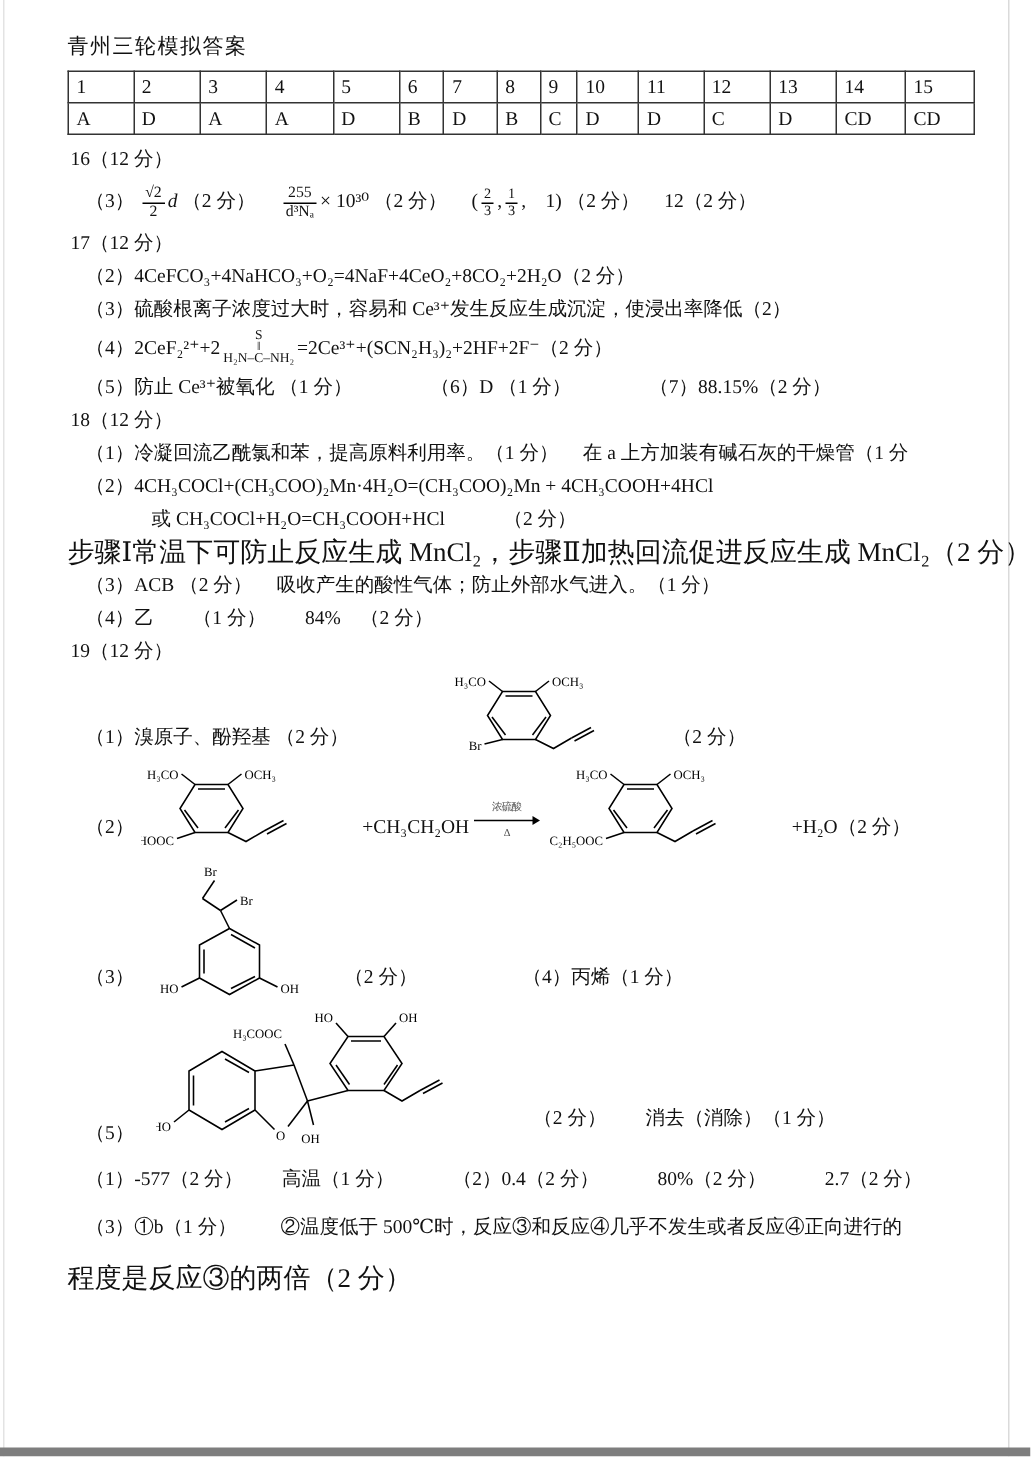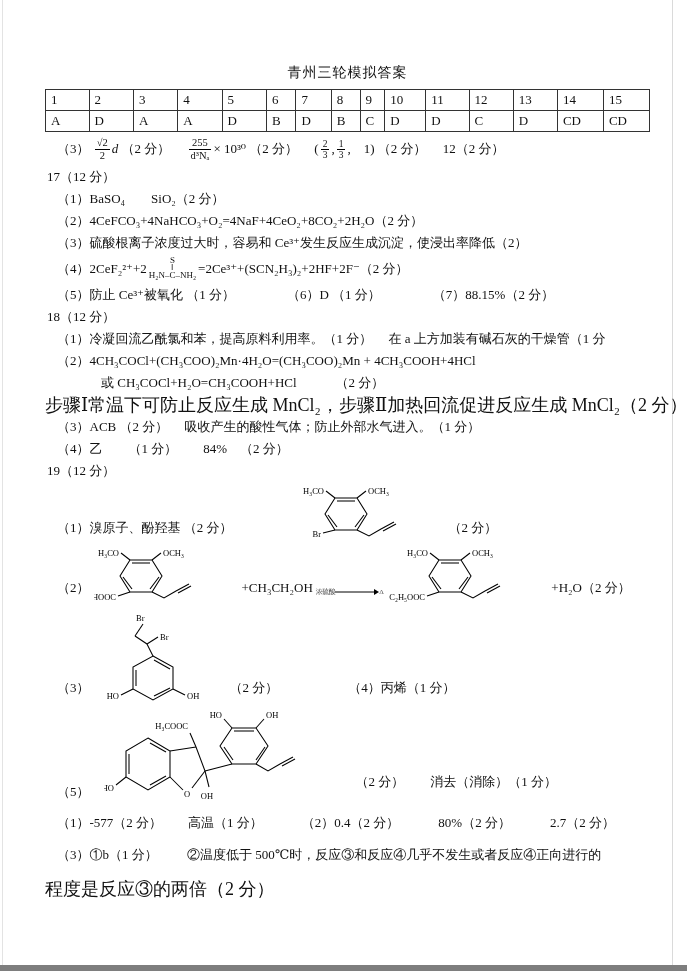--- a/index.html
+++ b/index.html
@@ -3,37 +3,37 @@
 <meta charset="utf-8">
 <style>
   html,body{margin:0;padding:0;}
   body{width:687px;height:971px;background:#ffffff;overflow:hidden;
        font-family:"Liberation Serif","DejaVu Serif",serif;color:#111;}
   .page{position:relative;width:687px;height:971px;background:#fff;}
   .edge-left{position:absolute;left:2px;top:0;bottom:0;width:1px;background:#e3e3e3;}
   .edge-right{position:absolute;left:672px;top:0;bottom:0;width:1px;background:#dadada;}
   .bottom-bar{position:absolute;left:0;right:0;bottom:0;height:6px;background:#7e7e7e;}
   .content{position:absolute;left:45px;top:0;width:605px;}
-  .title{margin-top:64px;text-align:center;font-size:14px;letter-spacing:1px;}
+  .title{margin-top:22px;text-align:left;font-size:14px;letter-spacing:1px;}
   table.ans{border-collapse:collapse;margin-top:7px;table-layout:fixed;}
   table.ans td{border:1px solid #333;height:20px;font-size:13px;padding:0 0 0 5px;vertical-align:middle;}
   .line{font-size:13px;line-height:22px;padding-left:12px;white-space:nowrap;}
   .hline{font-size:13px;line-height:22px;padding-left:2px;white-space:nowrap;}
   .noind{font-size:18px;line-height:22px;padding-left:0;white-space:nowrap;}
   .ind2{padding-left:56px;}
   .tall{line-height:34px;}
   .w20{line-height:30px;}
   .frac{display:inline-block;vertical-align:-0.55em;text-align:center;font-size:10.5px;line-height:1.08;margin:0 2px;}
   .frac .num{display:block;border-bottom:1px solid #000;padding:0 2px;}
   .frac .den{display:block;padding:0 2px;}
   .frac.small{font-size:9.5px;vertical-align:-0.5em;}
   .stack{display:inline-block;vertical-align:middle;text-align:center;font-size:9px;line-height:1;margin:0 2px;position:relative;top:-2px;}
   .stack span{display:block;}
   .stack .dbl{line-height:0.75;font-size:8px;}
-  .rxn{display:inline-flex;flex-direction:row;align-items:center;vertical-align:middle;margin:0 3px 10px 3px;font-size:7px;line-height:1.2;color:#333;}
+  .rxn{display:inline-flex;flex-direction:column;align-items:center;vertical-align:middle;margin:0 3px 10px 3px;font-size:7px;line-height:1.2;color:#333;}
   .rxn .lbl{letter-spacing:-0.5px;opacity:0.85;}
   .row{display:flex;align-items:flex-end;font-size:13px;white-space:nowrap;}
   .row .txt{line-height:20px;}
   svg.struct{display:block;}
   svg.struct text{font-size:8.5px;font-family:"Liberation Serif","DejaVu Serif",serif;fill:#000;}
   svg.struct line, svg.struct polyline, svg.struct polygon{stroke:#000;stroke-width:1.05;fill:none;}
 </style>
 </head>
 <body>
 
@@ -77,33 +77,33 @@
         <td>D</td>
         <td>D</td>
         <td>C</td>
         <td>D</td>
         <td>CD</td>
         <td>CD</td>
       </tr>
     </tbody>
       </table>
 
+    <div class="hline" style="margin-top:5px">16（12 分）</div>
     <div class="line tall">
       <span>（3）</span>
       <span class="frac"><span class="num">√2</span><span class="den">2</span></span><i>d</i>
       <span>（2 分）</span>　
       <span class="frac"><span class="num">255</span><span class="den">d³Nₐ</span></span><span>× 10³⁰</span>
       <span>（2 分）</span>　
       <span>(</span><span class="frac small"><span class="num">2</span><span class="den">3</span></span><span>,</span><span class="frac small"><span class="num">1</span><span class="den">3</span></span><span>,　1)</span>
       <span>（2 分）</span>　
       <span>12（2 分）</span>
     </div>
 
     <div class="hline">17（12 分）</div>
-    <div class="line">（1）BaSO₄　　SiO₂（2 分）</div>
     <div class="line">（2）4CeFCO₃+4NaHCO₃+O₂=4NaF+4CeO₂+8CO₂+2H₂O（2 分）</div>
     <div class="line">（3）硫酸根离子浓度过大时，容易和 Ce³⁺发生反应生成沉淀，使浸出率降低（2）</div>
     <div class="line w20">
       <span>（4）2CeF₂²⁺+2</span><span class="stack"><span>S</span><span class="dbl">‖</span><span>H₂N–C–NH₂</span></span><span>=2Ce³⁺+(SCN₂H₃)₂+2HF+2F⁻（2 分）</span>
     </div>
     <div class="line">（5）防止 Ce³⁺被氧化 （1 分）　　　　（6）D （1 分）　　　　（7）88.15%（2 分）</div>
 
     <div class="hline">18（12 分）</div>
     <div class="line">（1）冷凝回流乙酰氯和苯，提高原料利用率。（1 分）　 在 a 上方加装有碱石灰的干燥管（1 分</div>
     <div class="line">（2）4CH₃COCl+(CH₃COO)₂Mn·4H₂O=(CH₃COO)₂Mn + 4CH₃COOH+4HCl</div>

